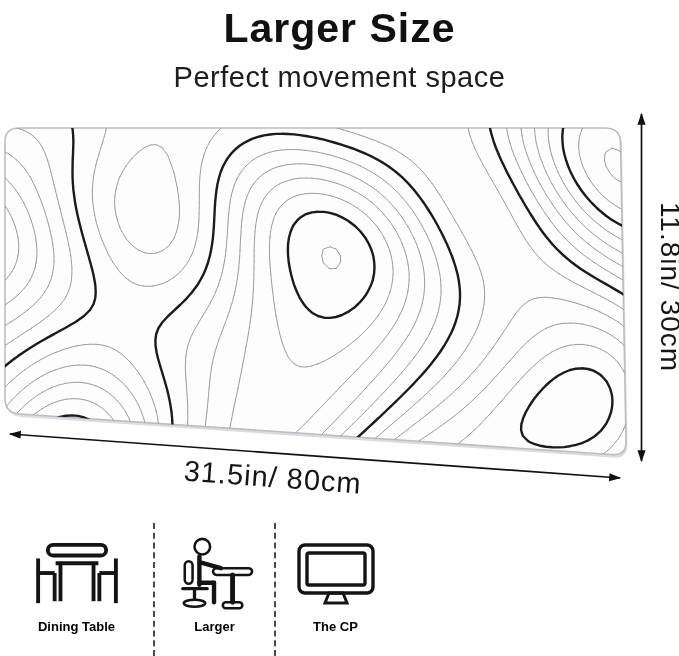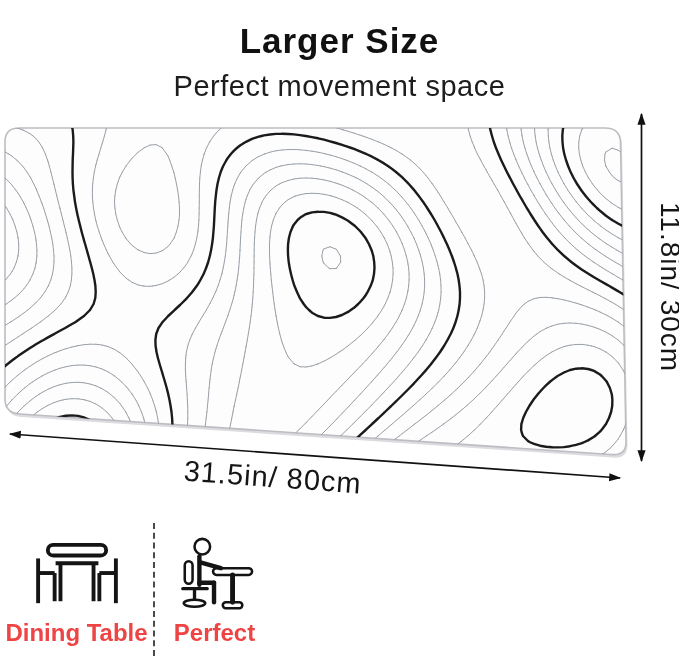--- a/index.html
+++ b/index.html
@@ -2,37 +2,37 @@
 <html><head>
 <meta charset="utf-8">
 <style>
   html,body{margin:0;padding:0;}
   body{
     width:679px;height:656px;position:relative;overflow:hidden;
     background:#ffffff;color:#111;
     font-family:"Liberation Sans",sans-serif;
   }
   .header{position:absolute;top:0;left:0;width:100%;text-align:center;z-index:3;}
-  .title{font-size:35px;font-weight:bold;margin:21px 0 0;letter-spacing:1px;}
+  .title{font-size:41px;font-weight:bold;margin:5px 0 0;letter-spacing:1px;}
   .subtitle{font-size:29px;font-weight:400;margin:9px 0 0;color:#1d1d1d;letter-spacing:.5px;}
   #scene{position:absolute;left:0;top:0;z-index:1;}
   #scene text{font-family:"Liberation Sans",sans-serif;fill:#151515;}
   #topo path{fill:none;stroke-linecap:round;stroke-linejoin:round;}
   .features{
     position:absolute;left:0;top:523px;bottom:0;width:100%;
     display:flex;background:#fff;z-index:2;box-sizing:border-box;
   }
   .cell{
     display:flex;flex-direction:column;align-items:center;
     padding-top:13px;box-sizing:border-box;
   }
   .cell + .cell{border-left:2px dashed #4a4a4a;}
   .c1{width:153px}.c2{width:121px}.c3{width:121px}.c4{width:121px}.c5{flex:1}
   .icon-box{height:76px;display:flex;align-items:center;justify-content:center;}
-  .feat-label{font-size:24px;font-weight:bold;margin-top:7px;white-space:nowrap;color:#ef4444;}
+  .feat-label{font-size:13px;font-weight:bold;margin-top:7px;white-space:nowrap;color:#000000;}
   .ic{stroke:#141414;fill:none;}
 </style>
 </head>
 <body>
 
 <div class="header">
   <div class="title">Larger Size</div>
   <div class="subtitle">Perfect movement space</div>
 </div>
 
@@ -113,18 +113,30 @@
           <rect x="15" y="28" width="8" height="23" rx="4"></rect>
           <path d="M13,56 H38" stroke-width="3.4"></path>
           <path d="M25,56 V66" stroke-width="3.4"></path>
           <ellipse cx="25" cy="71" rx="11" ry="3.6"></ellipse>
           <rect x="44" y="35" width="40" height="7" rx="3.5"></rect>
           <path d="M64,42 V70" stroke-width="5"></path>
           <rect x="54" y="70" width="20" height="6" rx="3"></rect>
         </g>
       </svg>
     </div>
-    <div class="feat-label">Perfect</div>
+    <div class="feat-label">Larger</div>
   </div>
 
+  <div class="cell c4">
+    <div class="icon-box">
+      <svg width="80" height="64" viewBox="0 0 80 64">
+        <g class="ic" stroke-width="3.4">
+          <rect x="3" y="3" width="74" height="48" rx="6"></rect>
+          <rect x="11" y="11" width="58" height="32" rx="2"></rect>
+          <path d="M33,51 H47 L51,61 H29 Z" stroke-width="3"></path>
+        </g>
+      </svg>
+    </div>
+    <div class="feat-label">The CP</div>
+  </div>
 
 
 </div>
 
 </body></html>

